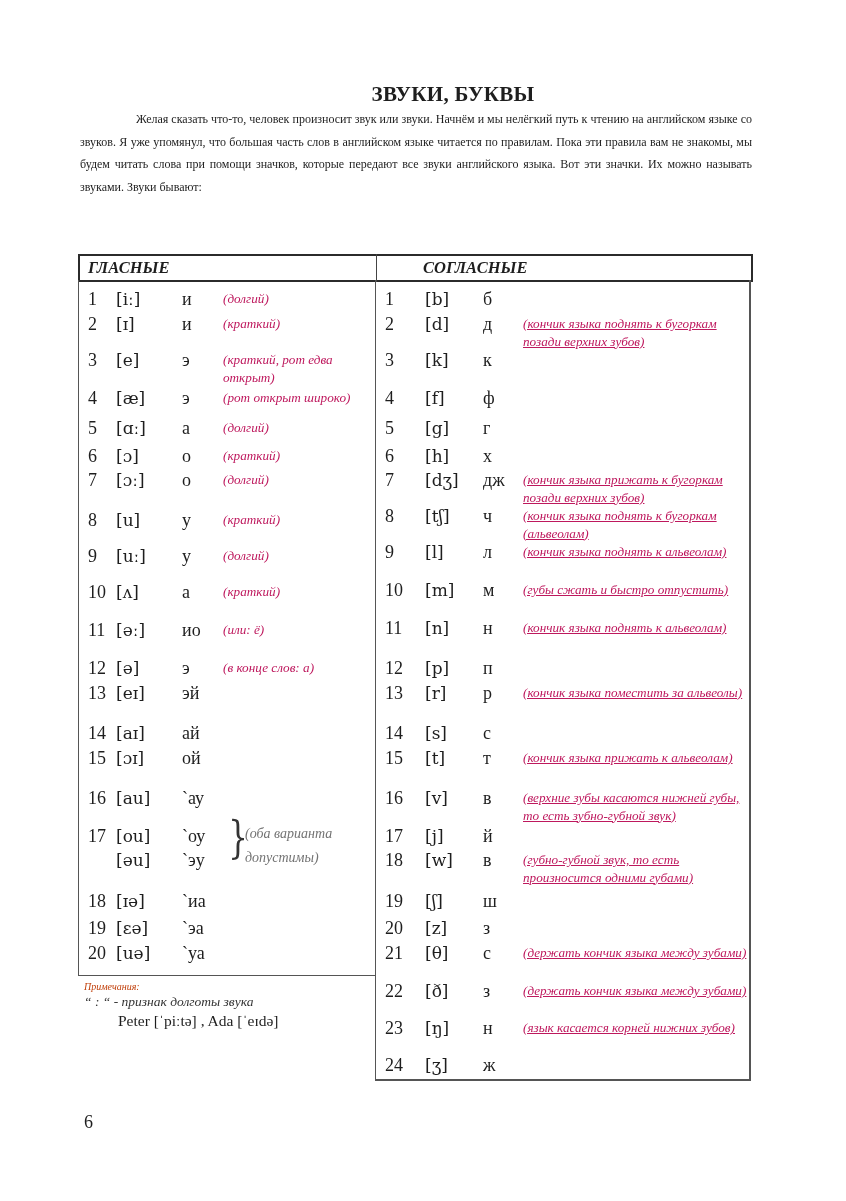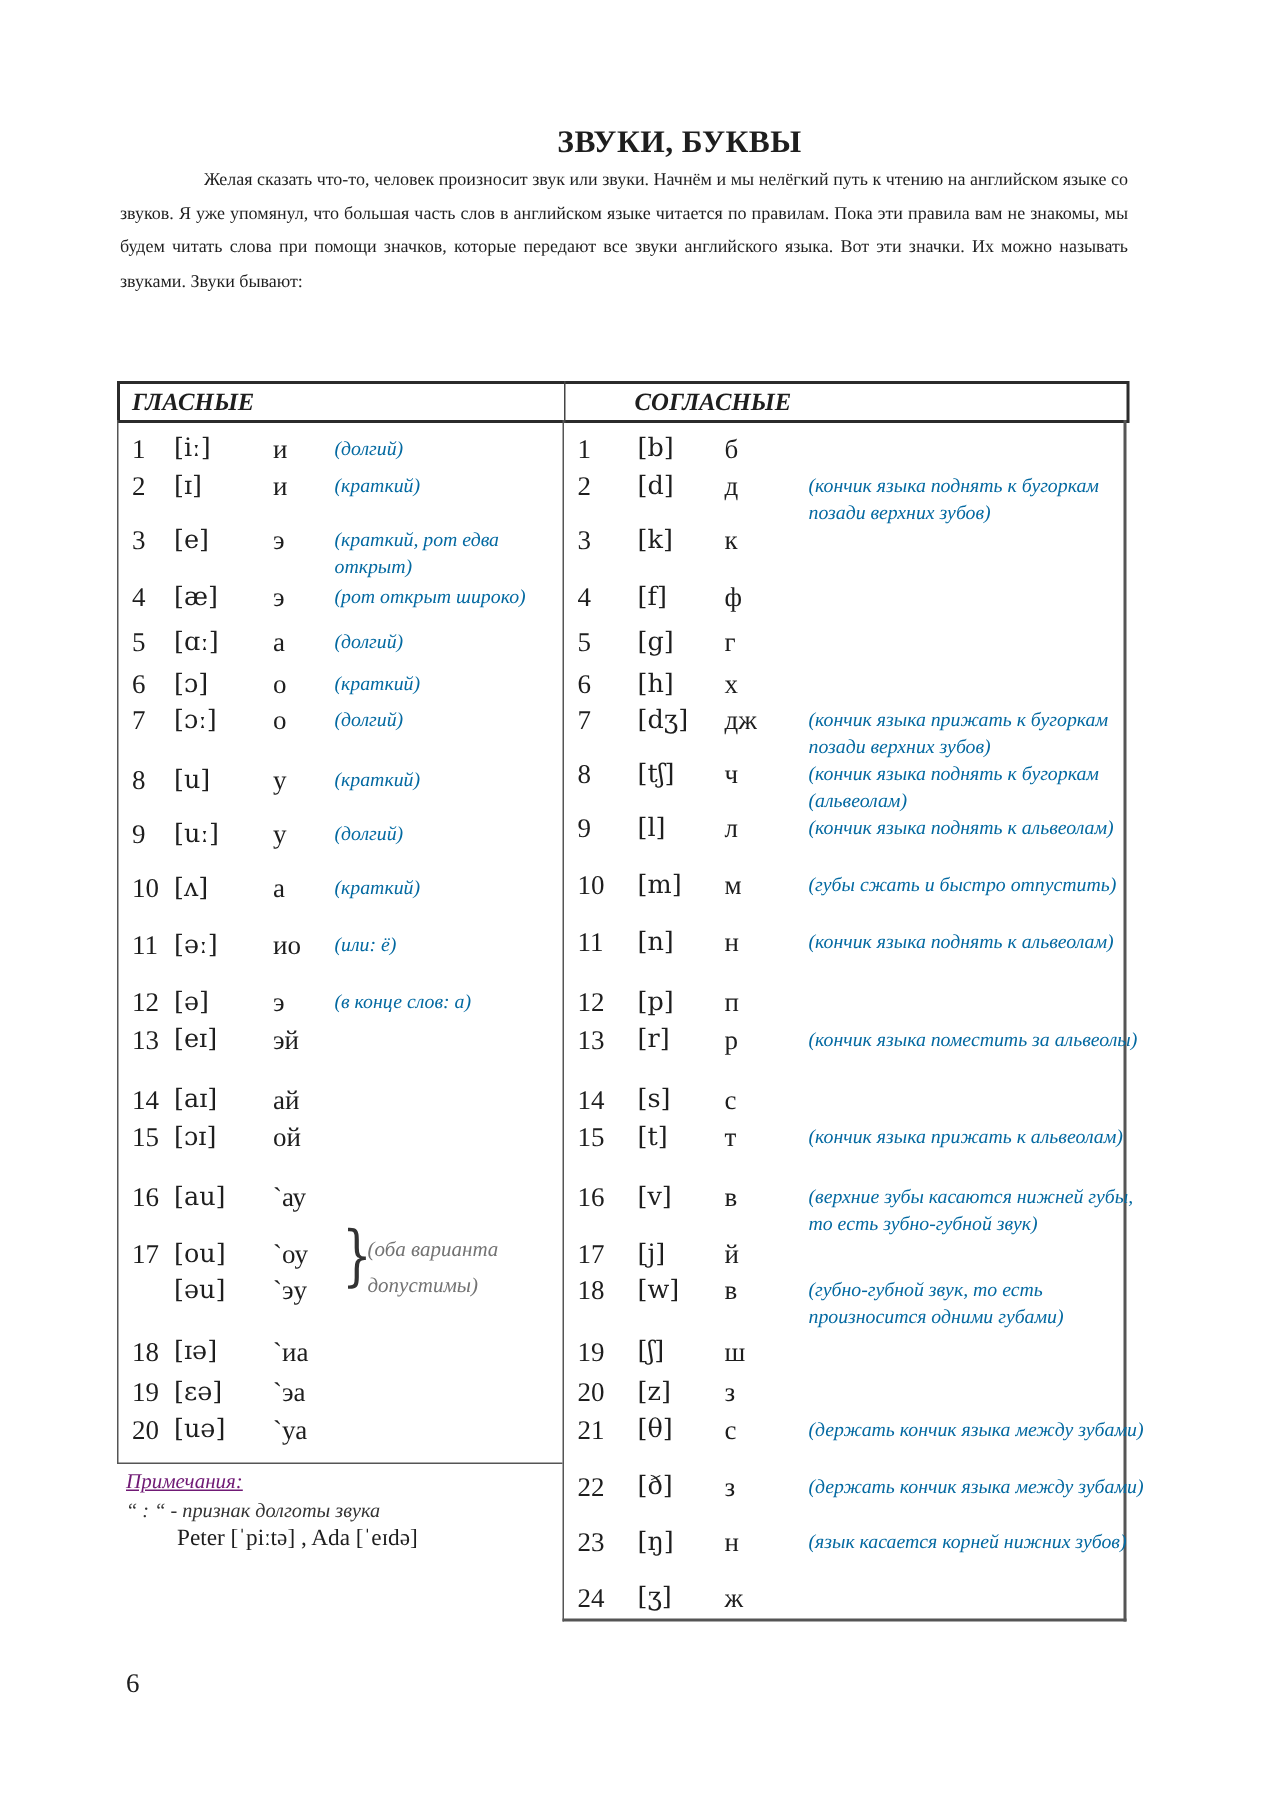--- a/index.html
+++ b/index.html
@@ -33,39 +33,39 @@
   }
   .cons-box {
     position: absolute; left: 375px; top: 280px; width: 376px; height: 801px;
     border-left: 1.5px solid #555; border-right: 2px solid #555; border-bottom: 2px solid #555; box-sizing: border-box;
   }
   .row { position: absolute; font-size: 18px; line-height: 20px; white-space: nowrap; }
   .row .n { position: absolute; left: 0; }
   .row .ipa { position: absolute; font-family: "DejaVu Serif", serif; font-size: 17px; }
   .row .ru { position: absolute; }
   .row .note {
-    position: absolute; font-style: italic; font-size: 13.2px; line-height: 17.5px; white-space: normal; color: #0369a1;
+    position: absolute; font-style: italic; font-size: 13.2px; line-height: 17.5px; white-space: normal; color: #be185d;
   }
   .vowels .row .n { left: 10px; }
   .vowels .row .ipa { left: 38px; }
   .vowels .row .ru { left: 104px; }
   .vowels .row .note { left: 145px; width: 150px; top: 1px; }
   .cons .row .n { left: 10px; }
   .cons .row .ipa { left: 50px; }
   .cons .row .ru { left: 108px; }
-  .cons .row .note { left: 164px; width: 225px; top: 1px; }
+  .cons .row .note { left: 148px; width: 225px; top: 1px; text-decoration: underline; }
   .brace {
     position: absolute; left: 224px; top: 818px; font-size: 44px; line-height: 40px; font-weight: normal; color: #333;
     font-family: "DejaVu Serif", serif; transform: scaleX(0.7);
   }
   .brace-note {
     position: absolute; left: 245px; top: 822px; font-style: italic; font-size: 14px; line-height: 24px; color: #737373; width: 130px;
   }
   .notes { position: absolute; left: 84px; top: 981px; width: 290px; }
-  .notes .nt { font-style: italic; text-decoration: underline; font-size: 14px; color: #701a75; }
+  .notes .nt { font-style: italic; font-size: 10px; color: #c2410c; }
   .notes .l { font-style: italic; font-size: 13.5px; line-height: 19px; color: #333; }
   .notes .l b { font-weight: bold; }
   .notes .ind { padding-left: 38px; font-weight: bold; }
   .notes .ex { font-style: normal; font-size: 15.5px; line-height: 20px; margin-left: 34px; }
   .pagenum { position: absolute; left: 84px; top: 1112px; font-size: 18px; }
 </style>
 </head>
 <body>
 
 <div class="title">ЗВУКИ, БУКВЫ</div>

